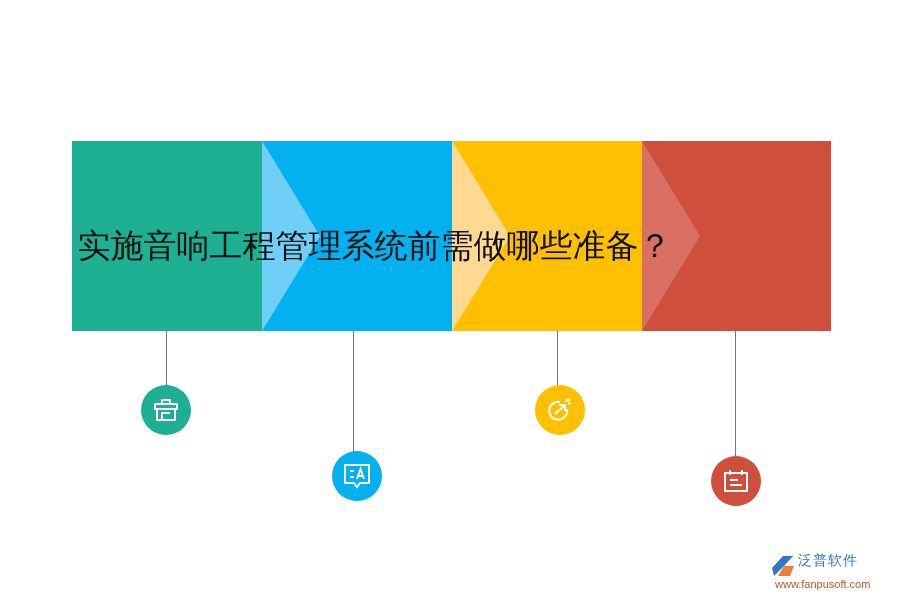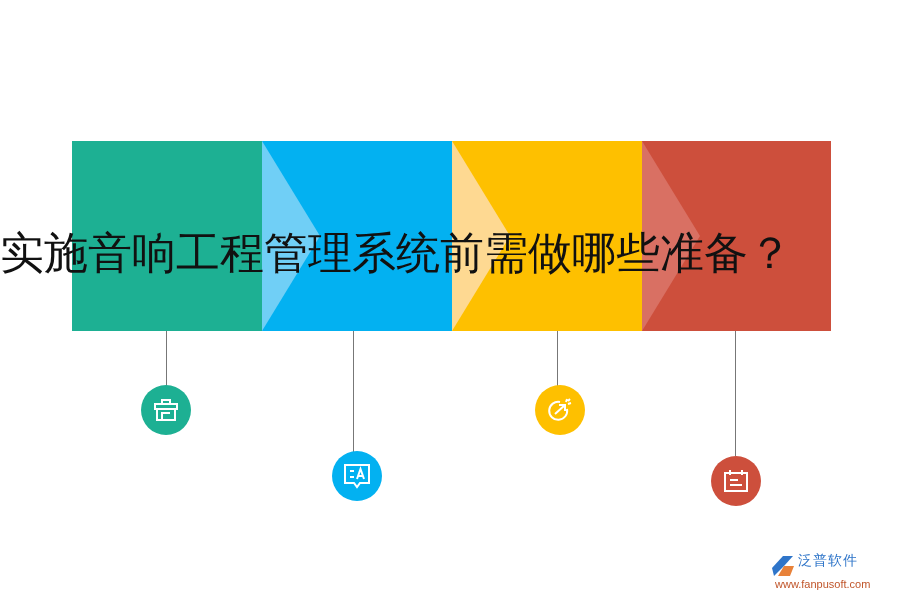--- a/index.html
+++ b/index.html
@@ -5,21 +5,21 @@
     html, body { margin: 0; padding: 0; }
     body {
       width: 900px; height: 600px; background: #ffffff; position: relative; overflow: hidden;
       font-family: "DejaVu Serif", "Liberation Serif", serif;
     }
     .band { position: absolute; top: 141px; height: 190px; }
     .seg { position: absolute; top: 0; height: 190px; overflow: hidden; }
     .seg svg.chev { position: absolute; left: 0; top: 0; }
     .title {
       position: absolute; left: 0; width: 749px; top: 224px; text-align: center;
-      font-size: 44px; color: #111; letter-spacing: 0px; white-space: nowrap;
+      font-size: 33px; color: #111; letter-spacing: 0px; white-space: nowrap;
       font-family: "DejaVu Serif", "Liberation Serif", serif;
     }
     .vline { position: absolute; width: 1px; background: #777; }
     .node {
       position: absolute; width: 50px; height: 50px; border-radius: 50%;
       display: flex; align-items: center; justify-content: center;
     }
     .logo { position: absolute; left: 768px; top: 552px; width: 125px; height: 40px; }
     .logo-cn { position: absolute; left: 30px; top: 0; font-size: 14px; color: #2f75c9;
       font-family: "DejaVu Sans", sans-serif; letter-spacing: 1px; }

